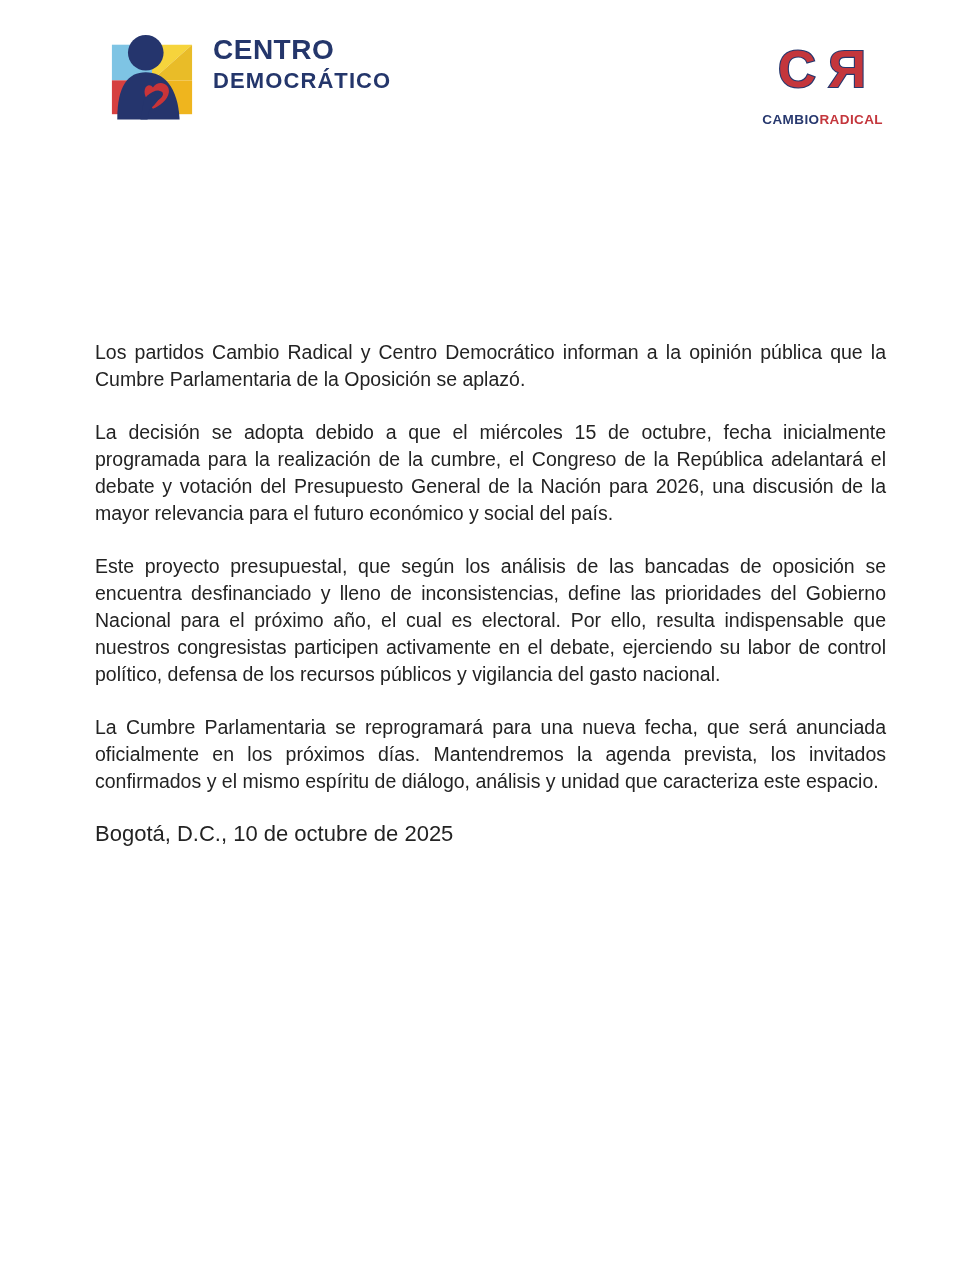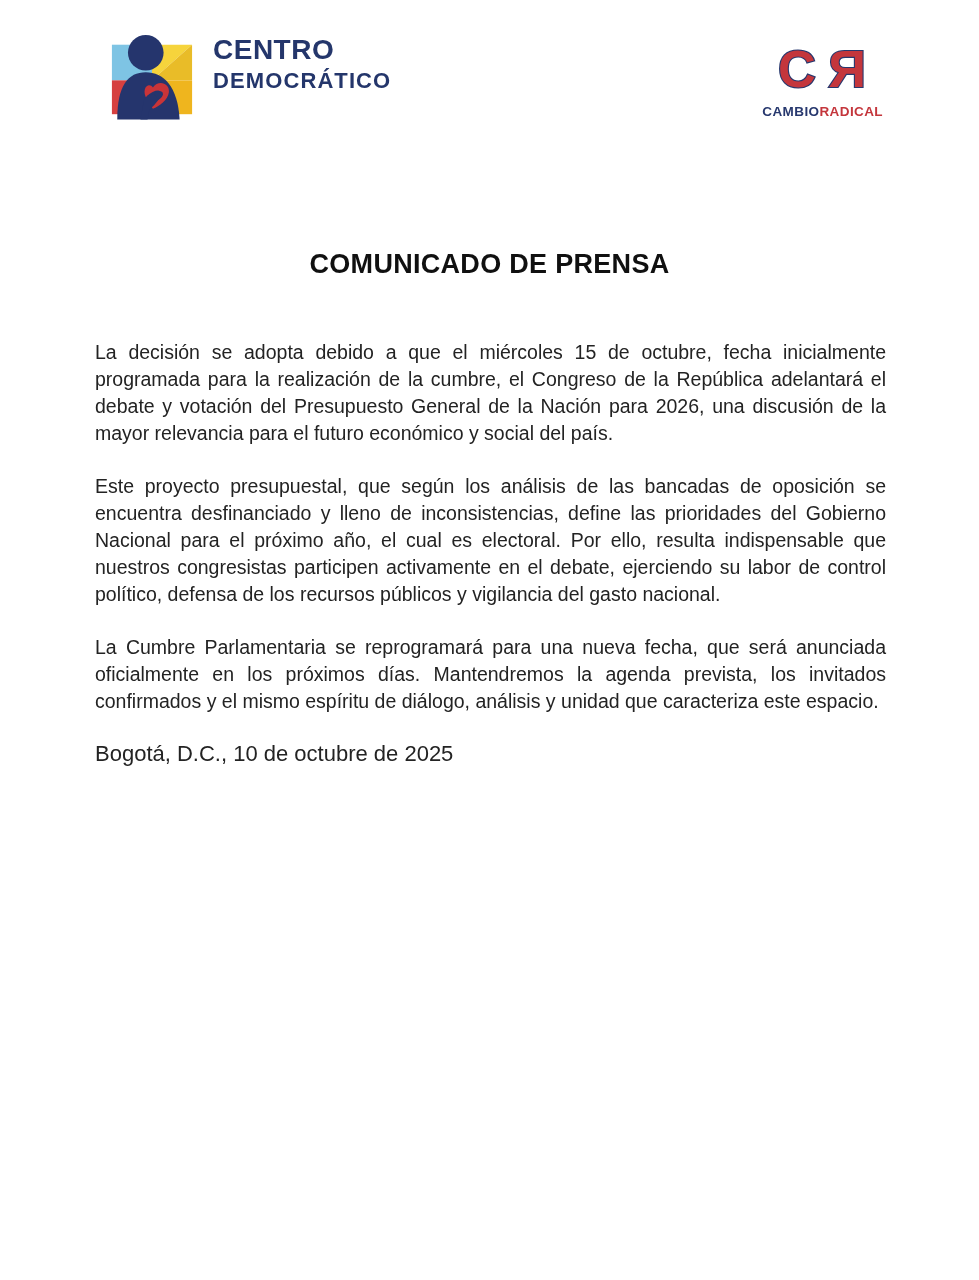--- a/index.html
+++ b/index.html
@@ -37,21 +37,21 @@
     margin-top: 8px; font-size: 17.5px; font-weight: 700;
     color: #cf4a50; line-height: 1.2;
   }
 
   .right-logos { display: flex; gap: 30px; align-items: flex-start; padding-top: 12px; }
 
   .cr-logo { text-align: center; }
   .cr-monogram { width: 104px; height: 58px; display: block; margin: 0 auto; }
   .cr-word {
     font-size: 13.5px; font-weight: 800; letter-spacing: 0.4px;
-    margin-top: 6px; white-space: nowrap;
+    margin-top: 14px; white-space: nowrap;
   }
   .cr-word .w-cambio { color: #27386e; }
   .cr-word .w-radical { color: #c4363c; }
 
   .slh-logo { position: relative; width: 120px; height: 90px; color: #1e5dad; }
   .slh-check { position: absolute; left: 0; top: 8px; width: 64px; height: 58px; }
   .slh-si   { position: absolute; left: 62px; top: 1px;  font-size: 20px; font-weight: 800; }
   .slh-lo   { position: absolute; left: 67px; top: 23px; font-size: 20px; font-weight: 800; }
   .slh-hace { position: absolute; left: 6px;  top: 46px; font-size: 25px; font-weight: 800; letter-spacing: 0.5px; }
 
@@ -109,22 +109,22 @@
           <text x="2" y="50" font-family="Liberation Sans, sans-serif" font-size="56" font-weight="900" fill="#c4363c" stroke="#27386e" stroke-width="2.4" paint-order="stroke fill">C</text>
           <text x="36" y="50" transform="translate(132 0) scale(-1 1)" font-family="Liberation Sans, sans-serif" font-size="56" font-weight="900" fill="#c4363c" stroke="#27386e" stroke-width="2.4" paint-order="stroke fill">R</text>
         </svg>
         <div class="cr-word"><span class="w-cambio">CAMBIO</span><span class="w-radical">RADICAL</span></div>
       </div>
 
 
     </div>
   </div>
 
-  <div class="doc-title">COMUNICADO DE PRENSA</div>
 
   <div class="content">
+    <p>Los partidos Cambio Radical y Centro Democrático informan a la opinión pública que la Cumbre Parlamentaria de la Oposición se aplazó.</p>
     <p>La decisión se adopta debido a que el miércoles 15 de octubre, fecha inicialmente programada para la realización de la cumbre, el Congreso de la República adelantará el debate y votación del Presupuesto General de la Nación para 2026, una discusión de la mayor relevancia para el futuro económico y social del país.</p>
     <p>Este proyecto presupuestal, que según los análisis de las bancadas de oposición se encuentra desfinanciado y lleno de inconsistencias, define las prioridades del Gobierno Nacional para el próximo año, el cual es electoral. Por ello, resulta indispensable que nuestros congresistas participen activamente en el debate, ejerciendo su labor de control político, defensa de los recursos públicos y vigilancia del gasto nacional.</p>
     <p>La Cumbre Parlamentaria se reprogramará para una nueva fecha, que será anunciada oficialmente en los próximos días. Mantendremos la agenda prevista, los invitados confirmados y el mismo espíritu de diálogo, análisis y unidad que caracteriza este espacio.</p>
     <div class="dateline">Bogotá, D.C., 10 de octubre de 2025</div>
   </div>
 
 </div>
 
 </body></html>

